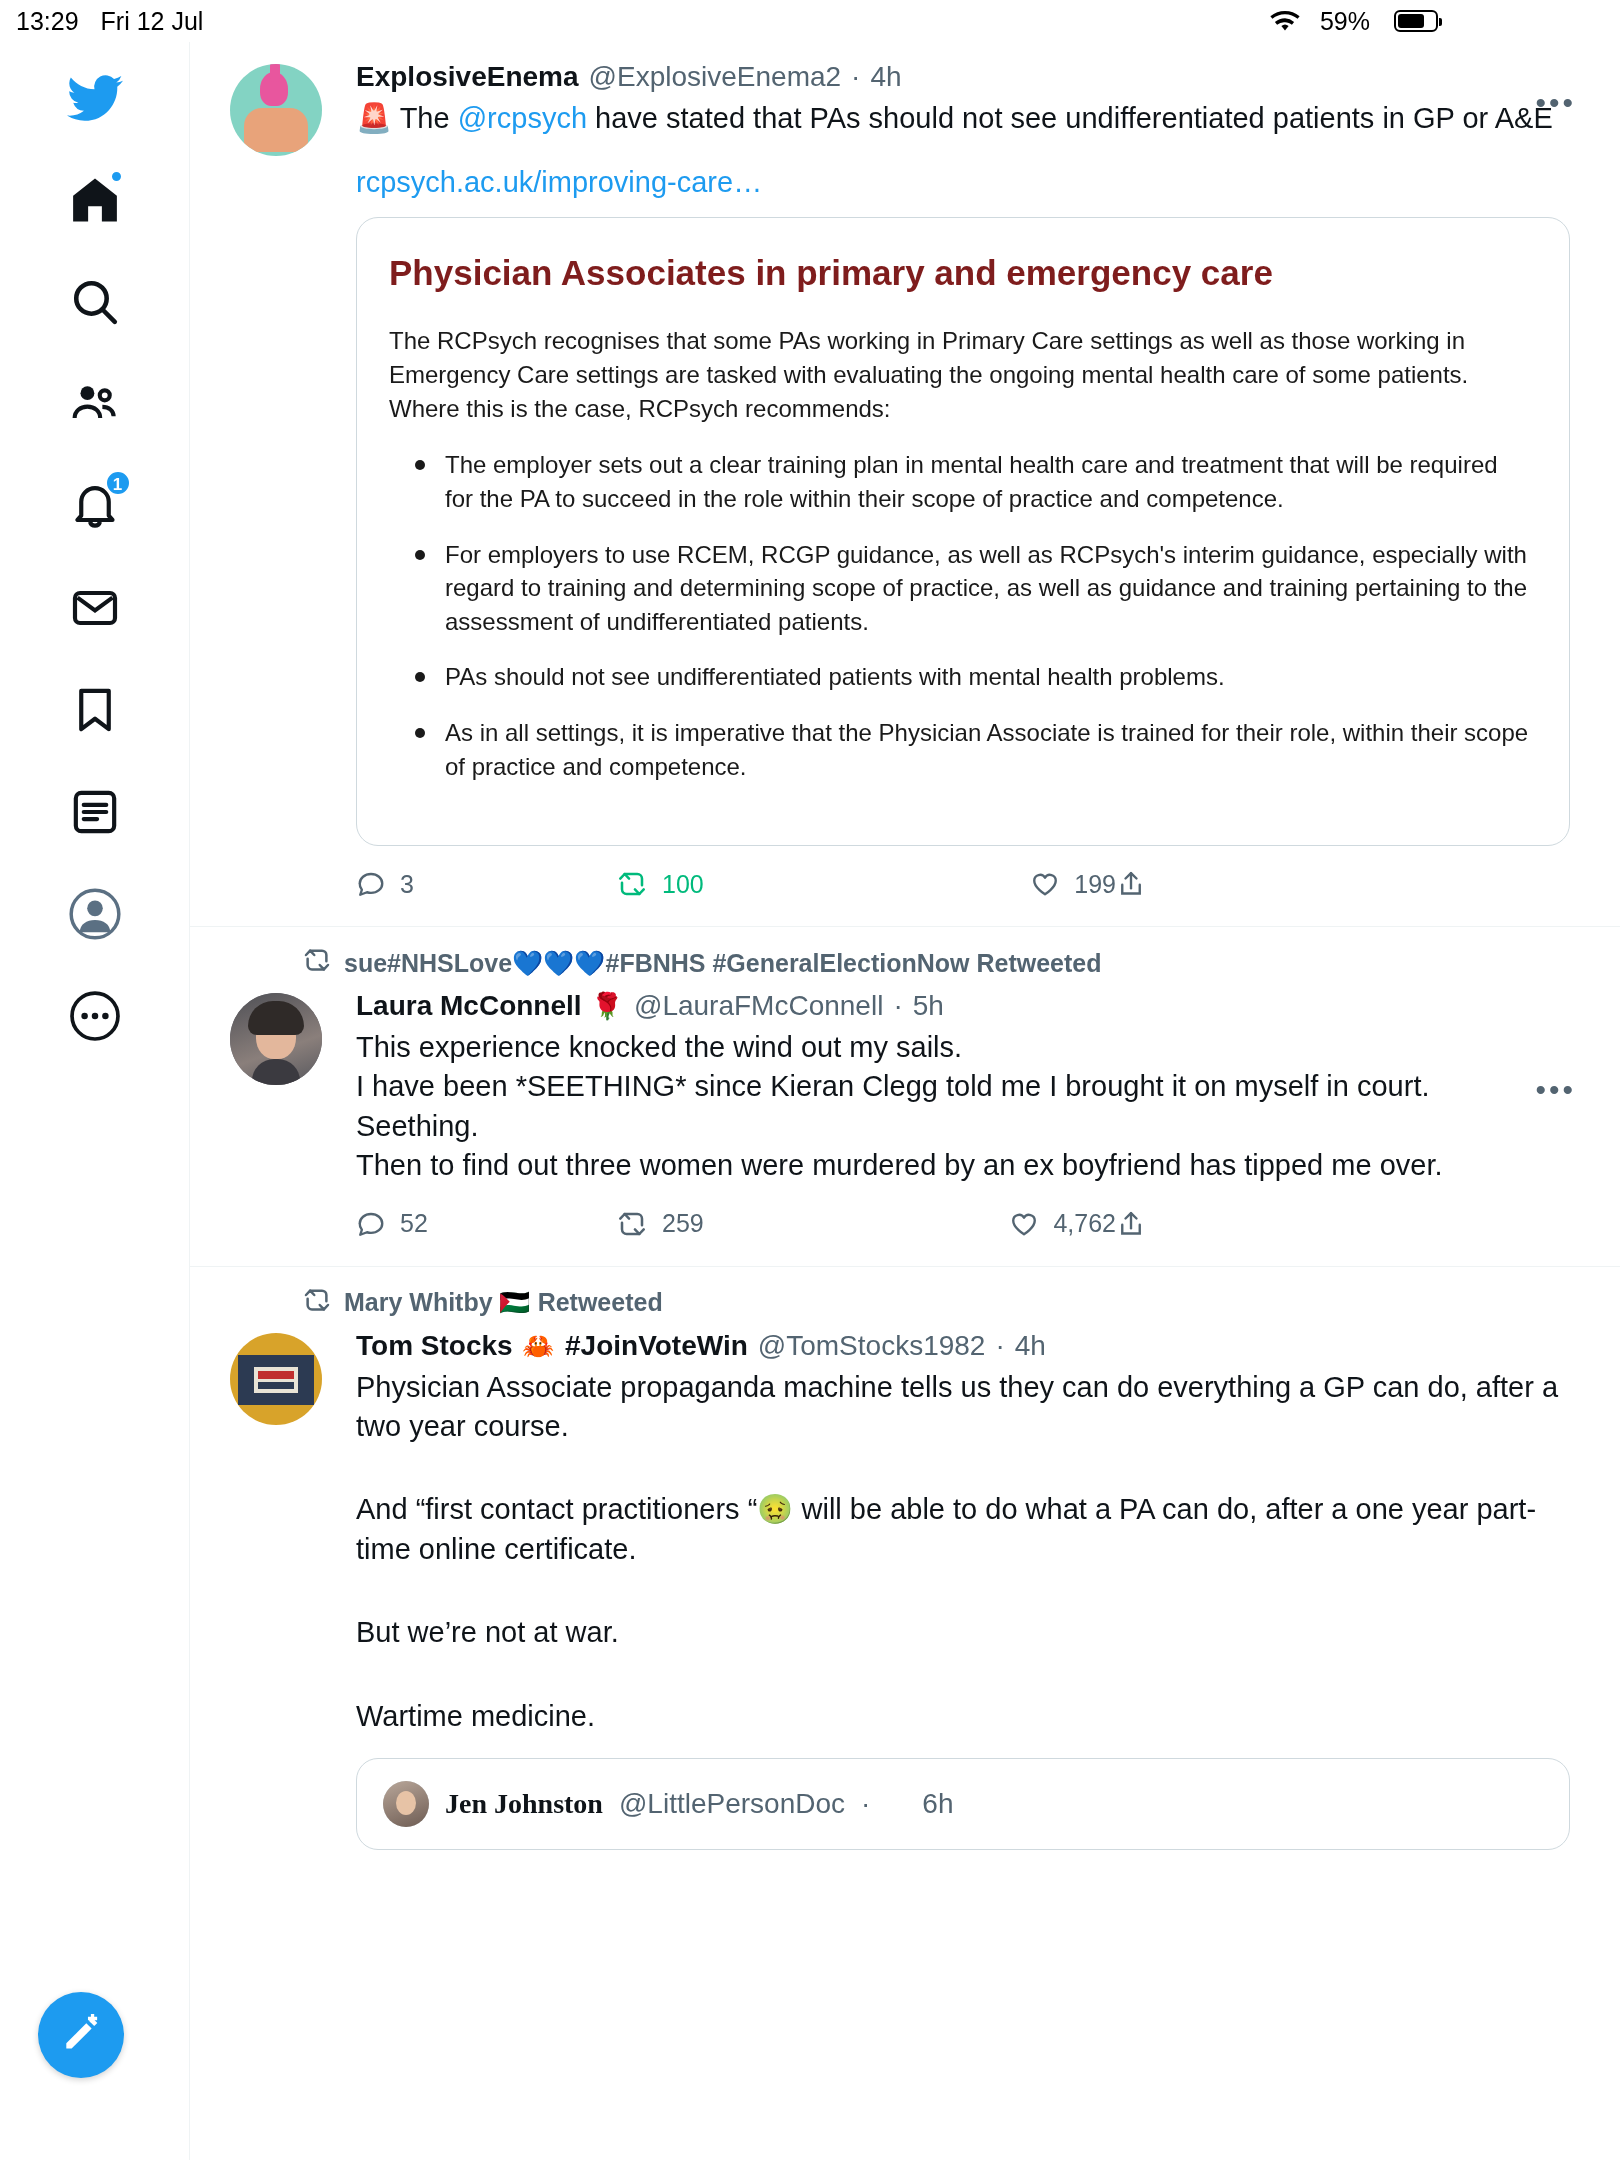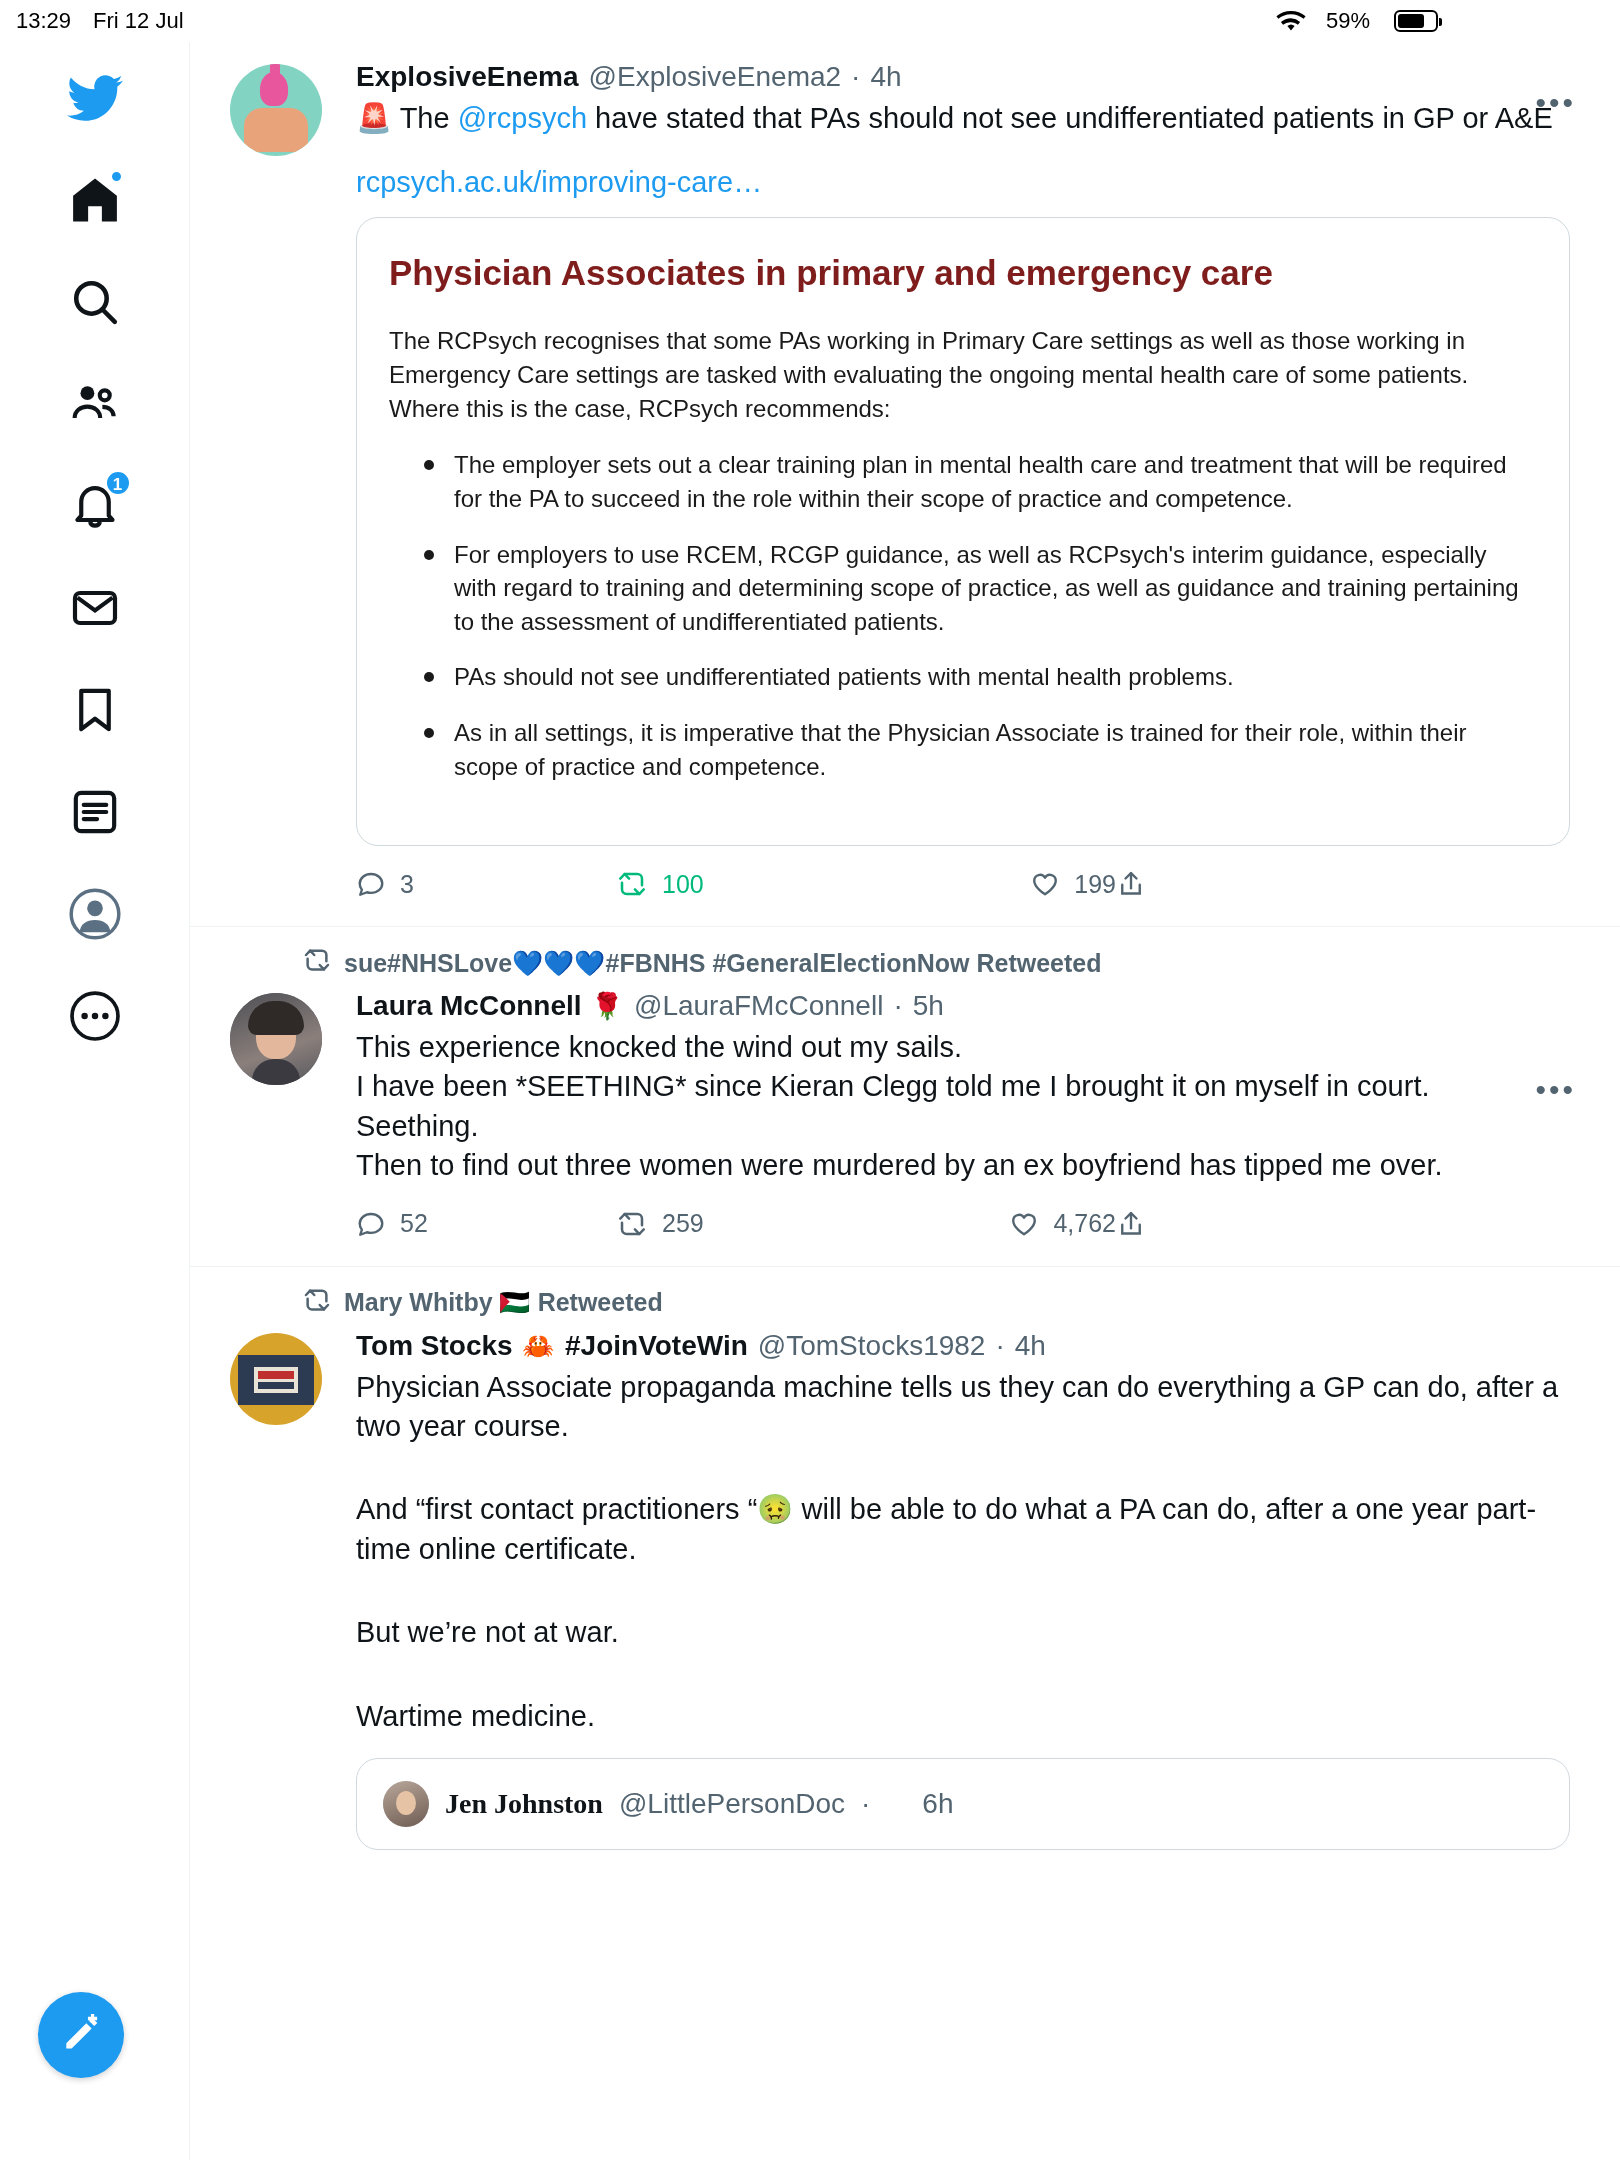--- a/index.html
+++ b/index.html
@@ -10,21 +10,21 @@
     font-family: "Liberation Sans", sans-serif;
     color: #0f1419;
     overflow: hidden;
   }
   #root { position: relative; width: 1620px; height: 2160px; }
 
   
   .statusbar {
     position: absolute; top: 0; left: 0; width: 1456px; height: 42px;
     display: flex; align-items: center;
-    font-size: 22px; color: #000;
+    font-size: 25px; color: #000;
   }
   .sb-left { position: absolute; left: 16px; display: flex; gap: 22px; align-items: center; }
   .sb-right { position: absolute; right: 18px; display: flex; gap: 24px; align-items: center; }
   .wifi-icon { display: inline-block; width: 26px; height: 20px; position: relative; }
   .wifi-icon svg { display:block; }
   .batt {
     width: 44px; height: 22px; border: 2px solid #000; border-radius: 6px;
     position: relative; display: inline-block;
   }
   .batt::after {
@@ -101,21 +101,21 @@
   .mention, .link { color: #1d9bf0; }
   .linkline { font-size: 29px; color: #1d9bf0; margin-top: 28px; }
 
   
   .card {
     margin-top: 18px; border: 1px solid #cfd9de; border-radius: 22px;
     padding: 34px 32px 40px 32px; background: #fff;
   }
   .card h2 { margin: 0 0 30px 0; font-size: 35px; line-height: 1.2; color: #7f1d1d; font-weight: 700; }
   .card p { margin: 0 0 22px 0; font-size: 24px; line-height: 1.42; color: #1a1a1a; }
-  .card ul { margin: 17px; padding: 0; list-style: none; }
+  .card ul { margin: 8px; padding: 0; list-style: none; }
   .card li { position: relative; padding-left: 48px; margin-bottom: 22px; font-size: 24px; line-height: 1.4; color: #1a1a1a; }
   .card li::before {
     content: ""; position: absolute; left: 18px; top: 12px;
     width: 10px; height: 10px; border-radius: 50%; background: #1a1a1a;
   }
 
   
   .actions { display: flex; align-items: center; margin: 22px 0 26px 0; }
   .act { display: flex; align-items: center; gap: 14px; color: #536471; font-size: 25px; }
   .act.reply { width: 260px; }

